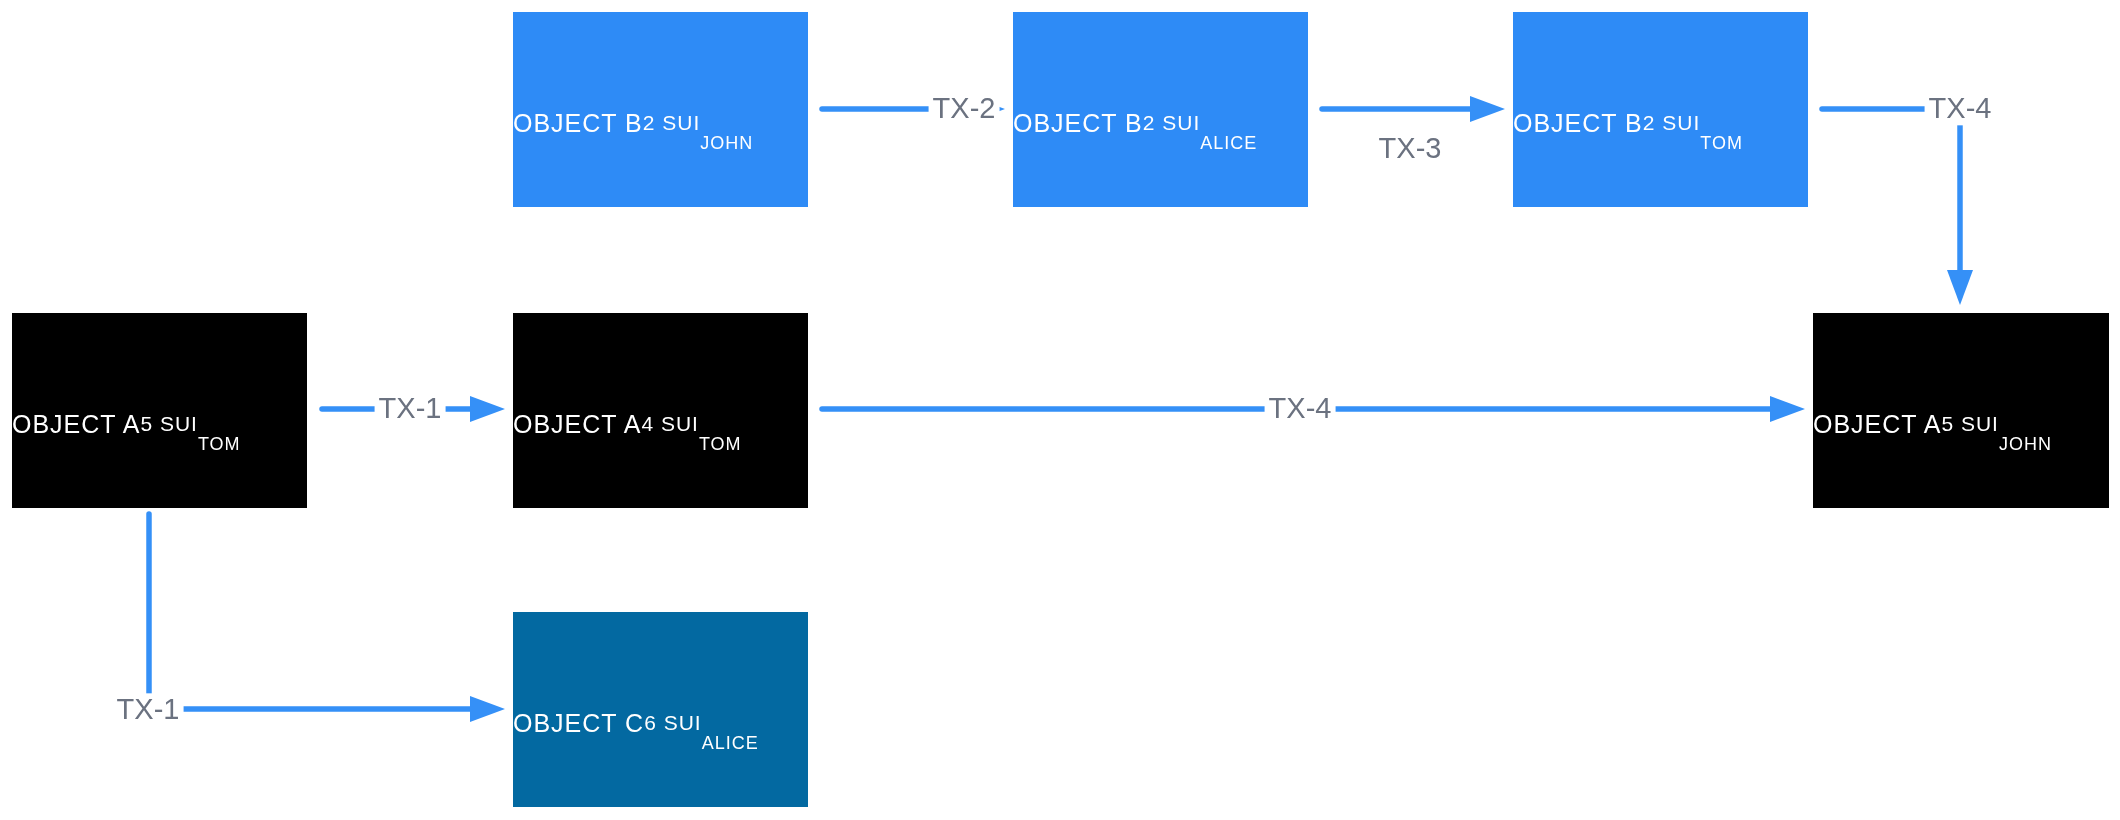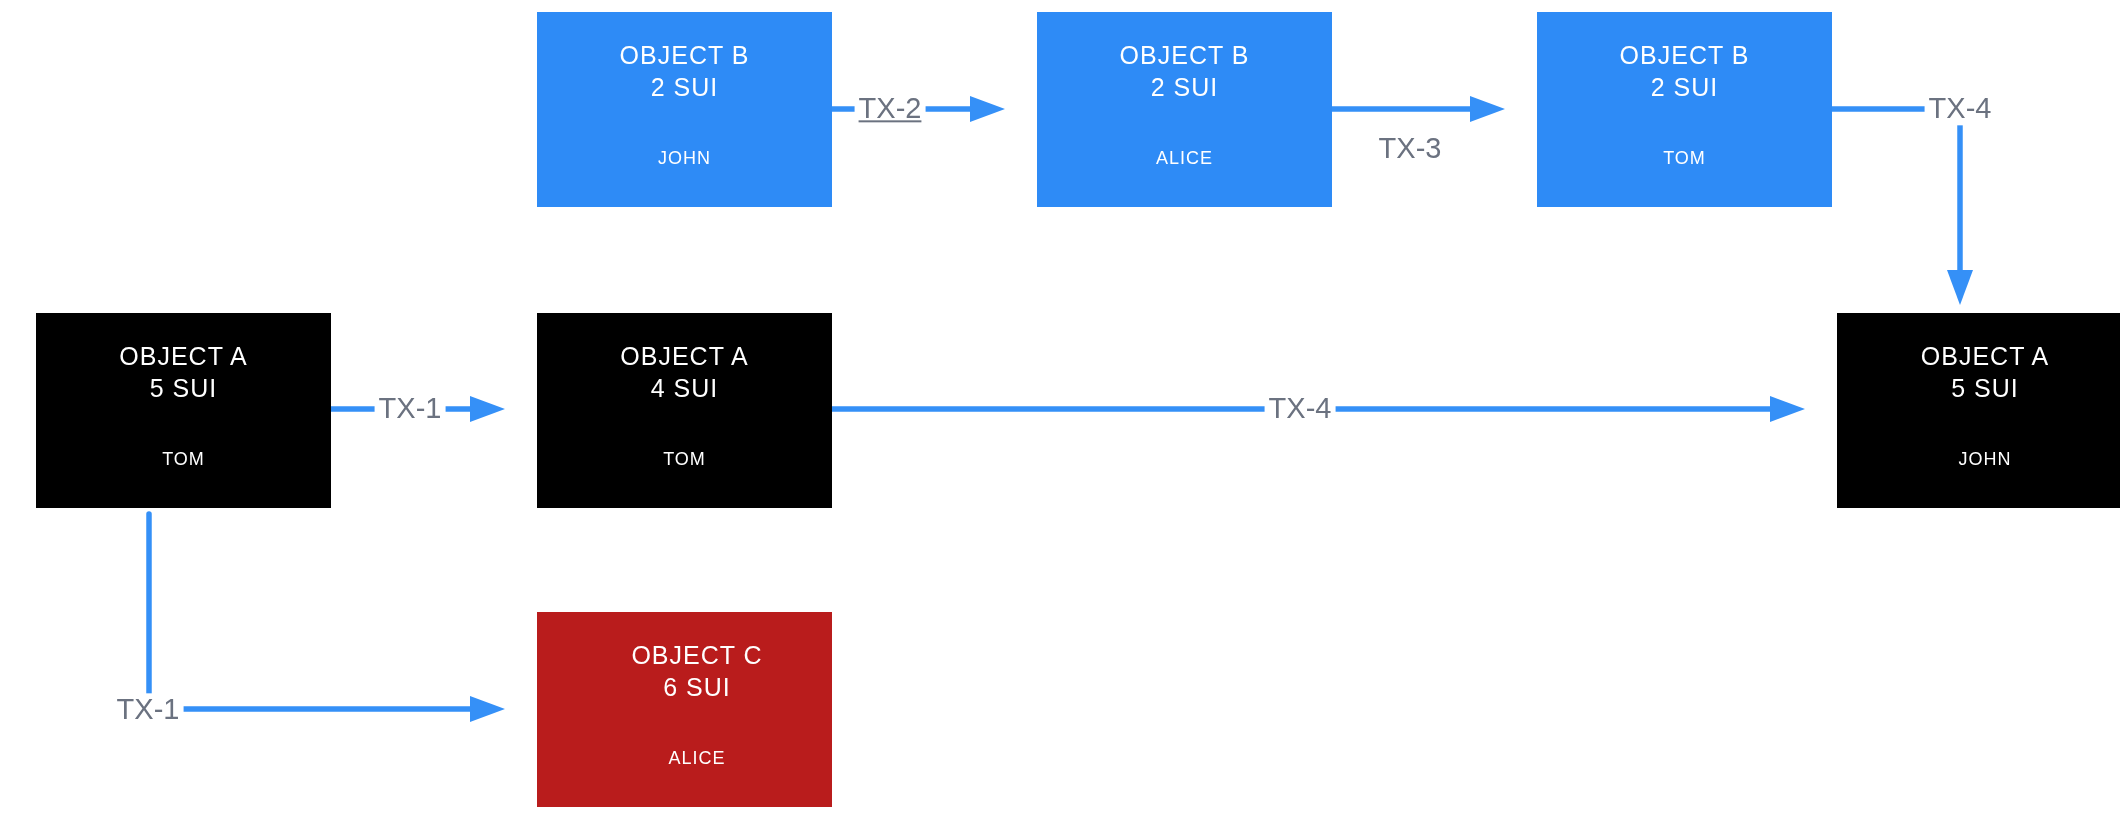--- a/index.html
+++ b/index.html
@@ -7,47 +7,46 @@
     position:relative;
     width:2120px;height:820px;
     background:#ffffff;
     font-family:"Liberation Sans", sans-serif;
     overflow:hidden;
   }
   .edges{position:absolute;left:0;top:0;width:2120px;height:820px;}
   .node{
     position:absolute;
     width:295px;height:195px;
-    display:flex;flex-direction:column;align-items:center;
+    display:flex;flex-direction:row;align-items:center;
     box-sizing:border-box;
     padding-top:27px;
     color:#ffffff;
     text-align:center;
-    margin-left:24px;
   }
   .node .t{font-size:25px;line-height:32px;font-weight:500;letter-spacing:1px;}
-  .node .a{font-size:25px;line-height:32px;font-weight:500;letter-spacing:1px;}
+  .node .a{font-size:21px;line-height:32px;font-weight:500;letter-spacing:1px;}
   .node .o{font-size:18px;line-height:32px;font-weight:500;letter-spacing:1px;margin-top:39px;}
   .n-b1{left:513px;top:12px;}
   .n-b2{left:1013px;top:12px;}
   .n-b3{left:1513px;top:12px;}
   .n-a1{left:12px;top:313px;}
   .n-a2{left:513px;top:313px;}
   .n-a3{left:1813px;top:313px;width:296px;}
   .n-c1{left:513px;top:612px;}
   .edge-label{
     position:absolute;
     transform:translate(-50%,-50%);
     font-size:29px;line-height:1.15;
     background:#ffffff;
     padding:0 4px;
     white-space:nowrap;
   }
   .l-tx1a{left:410px;top:409px;}
-  .l-tx2{left:890px;top:109px;text-decoration:underline;}
+  .l-tx2{left:964px;top:109px;}
   .l-tx3{left:1410px;top:109px;}
   .l-tx4a{left:1960px;top:109px;}
   .l-tx4b{left:1300px;top:409px;}
   .l-tx1b{left:148px;top:710px;}
 </style>
 </head>
 <body>
 
 <div class="canvas">
 
@@ -99,21 +98,21 @@
     <div class="t">OBJECT A</div>
     <div class="a">4 SUI</div>
     <div class="o">TOM</div>
   </div>
   <div class="node n-a3" style="background-color: rgb(0, 0, 0);">
     <div class="t">OBJECT A</div>
     <div class="a">5 SUI</div>
     <div class="o">JOHN</div>
   </div>
 
-  <div class="node n-c1" style="background-color: #b91c1c; padding-left: 25px;">
+  <div class="node n-c1" style="background-color: #0369a1;">
     <div class="t">OBJECT C</div>
     <div class="a">6 SUI</div>
     <div class="o">ALICE</div>
   </div>
 
   <div class="edge-label l-tx1a" style="color: rgb(107, 114, 128);">TX-1</div>
   <div class="edge-label l-tx2" style="color: rgb(107, 114, 128);">TX-2</div>
   <div class="edge-label l-tx3" style="color: rgb(107, 114, 128); margin-top: 40px;">TX-3</div>
   <div class="edge-label l-tx4a" style="color: rgb(107, 114, 128);">TX-4</div>
   <div class="edge-label l-tx4b" style="color: rgb(107, 114, 128);">TX-4</div>

